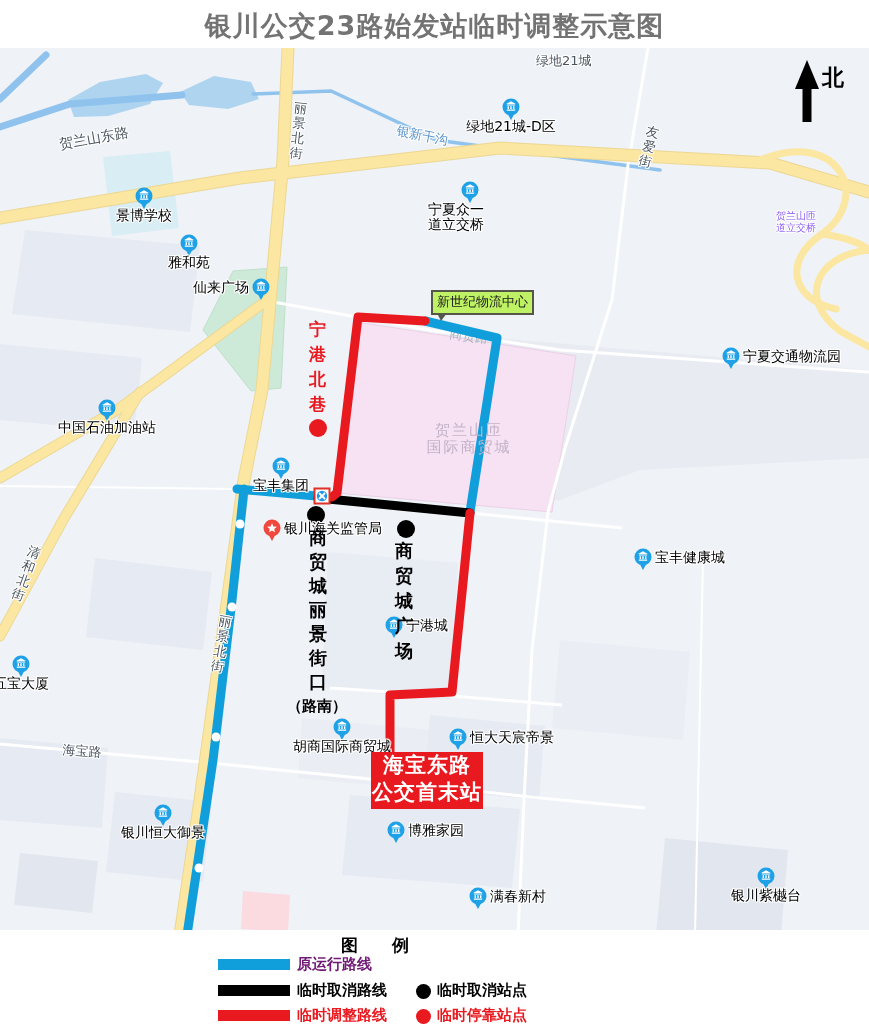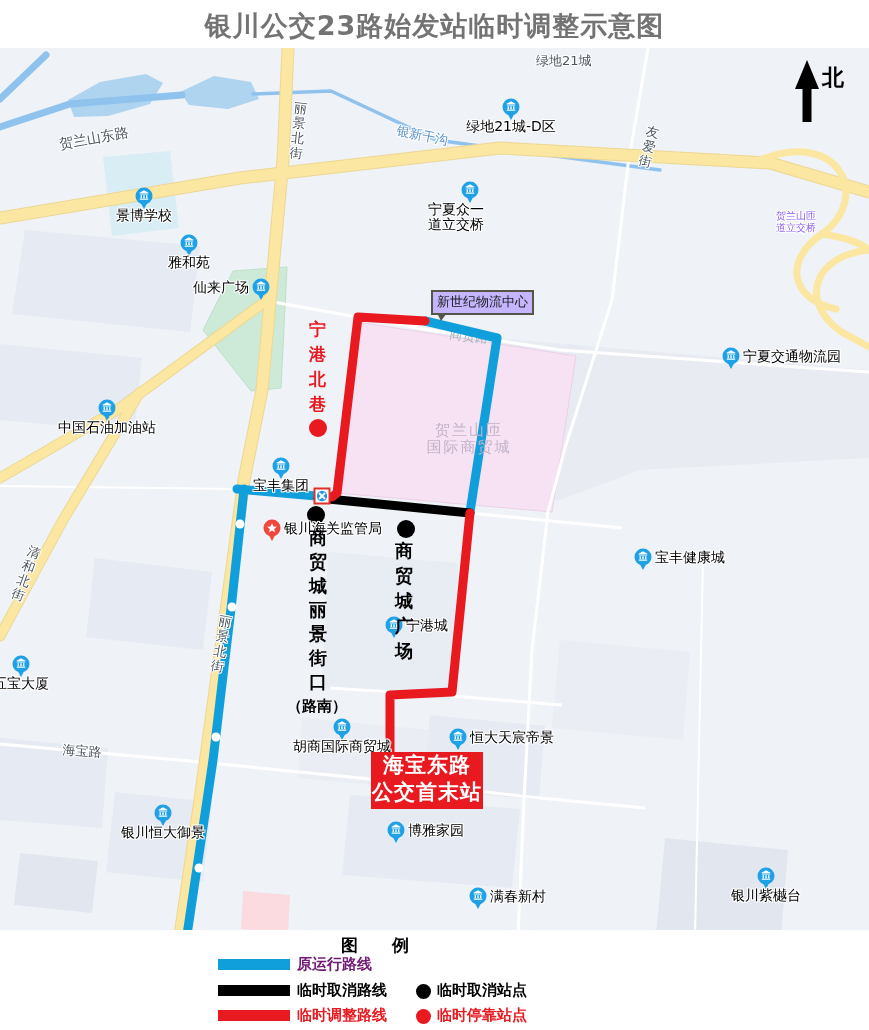--- a/index.html
+++ b/index.html
@@ -14,21 +14,21 @@
   .tl{position:absolute;white-space:nowrap;color:#4a545e;transform-origin:left top;line-height:1.15;}
   .halo{text-shadow:-1px 0 0 #fff,1px 0 0 #fff,0 -1px 0 #fff,0 1px 0 #fff,
         -1px -1px 0 #fff,1px 1px 0 #fff,-1px 1px 0 #fff,1px -1px 0 #fff;}
   .poi{position:absolute;z-index:25;}
   .poi-label{position:absolute;font-size:14px;color:#000000;z-index:26;line-height:15px;white-space:nowrap;}
   .station{position:absolute;font-weight:bold;color:#000;z-index:40;}
   .lane{z-index:40;}
   #terminus-box{position:absolute;left:371px;top:752px;width:112px;height:57px;
       background:#e8191f;color:#fff;font-weight:bold;font-size:21px;text-align:center;
       line-height:27px;z-index:45;letter-spacing:1px;}
-  #callout{position:absolute;left:431px;top:290px;width:99px;height:21px;background:#c4b5fd;
+  #callout{position:absolute;left:431px;top:290px;width:99px;height:21px;background:#bef264;
       border:2px solid #55554a;font-size:13px;font-weight:500;color:#1b1b1b;text-align:center;
       line-height:20px;z-index:44;}
   #callout:after{content:"";position:absolute;left:4px;bottom:-8px;width:0;height:0;
       border-left:4px solid transparent;border-right:6px solid transparent;border-top:8px solid #55554a;}
   #north{position:absolute;left:786px;top:55px;width:84px;height:74px;z-index:50;}
   #north svg{position:absolute;left:6px;top:2px;}
   #north-label{position:absolute;left:36px;top:8px;font-size:22px;font-weight:bold;color:#000;}
   #legend{position:absolute;left:0;top:930px;width:869px;height:100px;background:#fff;z-index:55;}
   #legend-title{position:absolute;top:4px;left:280px;width:190px;text-align:center;
       font-size:17px;font-weight:bold;color:#000;}

